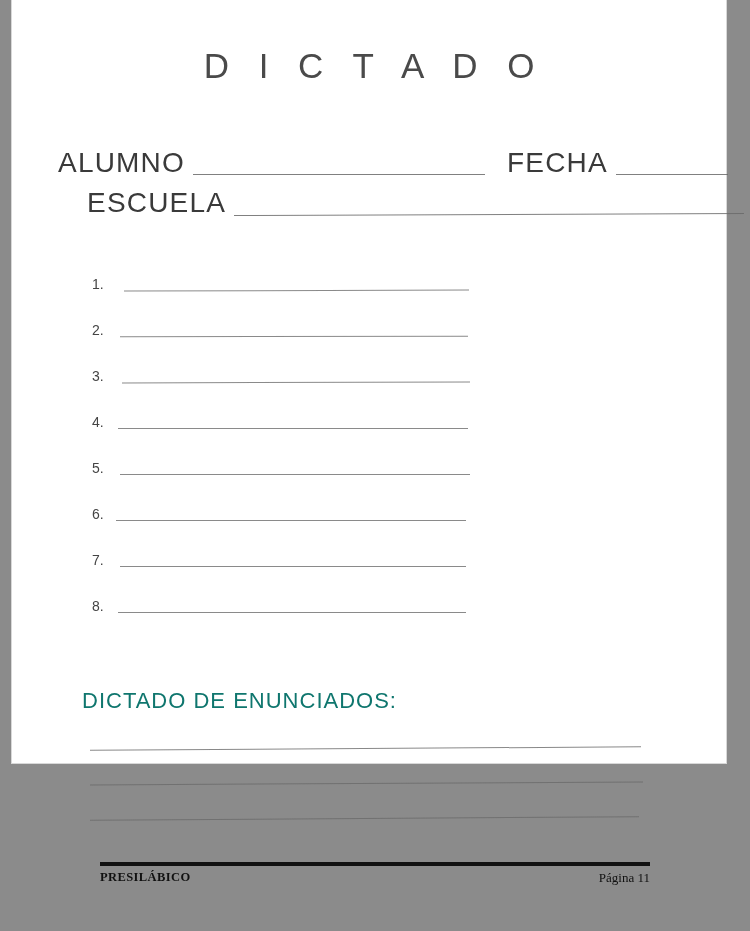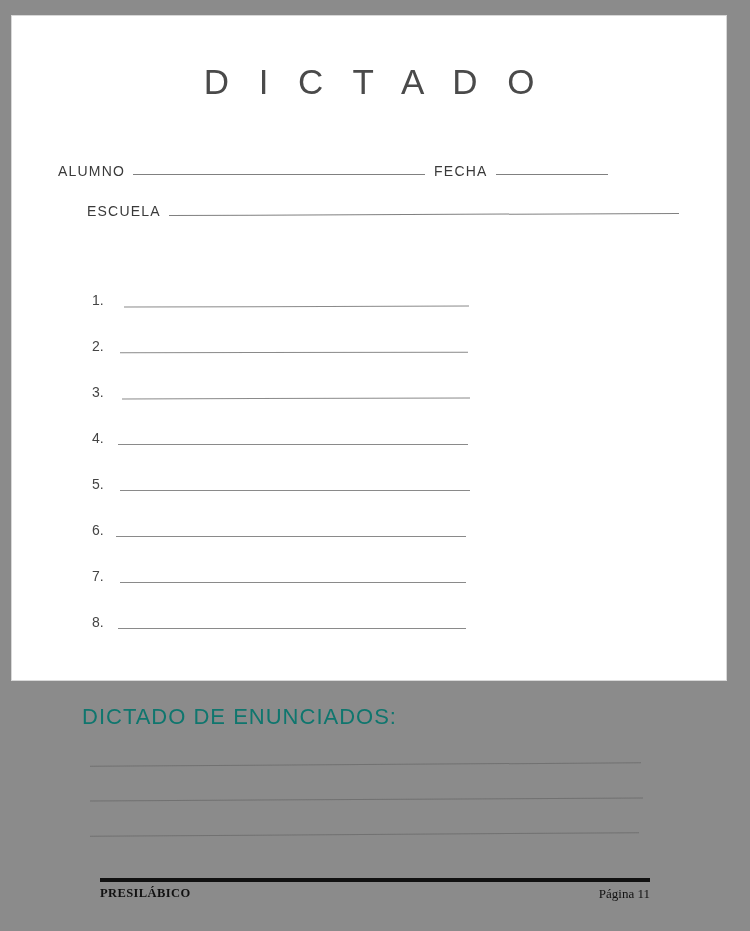--- a/index.html
+++ b/index.html
@@ -9,23 +9,23 @@
   }
   body {
     width: 750px;
     height: 931px;
     font-family: "Liberation Sans", sans-serif;
     overflow: hidden;
   }
   .page {
     position: absolute;
     left: 12px;
-    top: 16px;
+    top: 0;
     width: 714px;
-    height: 664px;
+    height: 763px;
     background: #ffffff;
     box-shadow: 0 0 0 1px #d8d8d8;
   }
   .title {
     position: absolute;
     left: 0;
     right: 0;
     top: 46px;
     text-align: center;
     font-size: 35px;
@@ -35,36 +35,36 @@
     text-indent: 10px;
   }
 
   
   .field-row {
     position: absolute;
     display: flex;
     align-items: flex-end;
   }
   .field-label {
-    font-size: 14px;
+    font-size: 28px;
     letter-spacing: 1.2px;
     color: #3a3a3a;
     white-space: nowrap;
   }
   .rule {
     height: 0;
     border-bottom: 1.6px solid #6a6a6a;
     margin-left: 8px;
     margin-bottom: 4px;
     opacity: .85;
   }
 
   #alumno-row { left: 46px; top: 147px; }
   #alumno-rule { width: 292px; }
-  #fecha-label { margin-left: 9px; }
+  #fecha-label { margin-left: 22px; }
   #fecha-rule { width: 112px; }
 
   #escuela-row { left: 34px; top: 187px; margin-left: 41px; }
   #escuela-rule { width: 510px; border-bottom-width: 1.4px; transform: rotate(-0.25deg); }
 
   
   .num-list {
     position: absolute;
     left: 80px;
     top: 268px;

